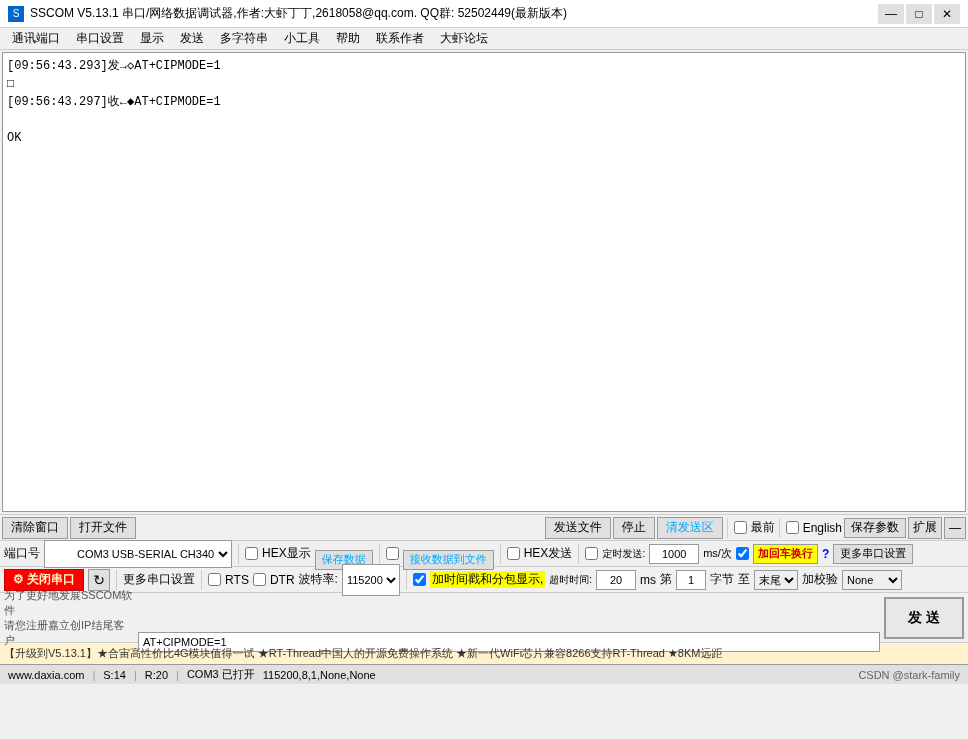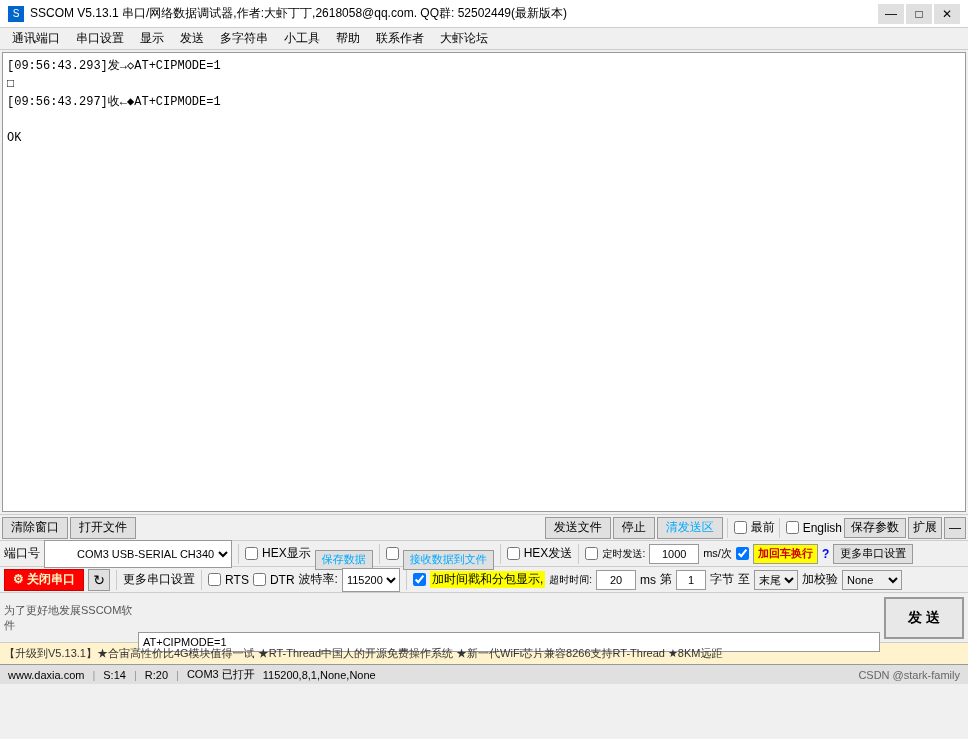--- a/index.html
+++ b/index.html
@@ -147,21 +147,21 @@
       height: 22px; padding: 0 8px;
       background: #ff0000; border: 1px solid #cc0000;
       cursor: pointer; font-size: 12px; color: #fef9c3; font-weight: bold;
     }
     .refresh-btn {
       width: 22px; height: 22px;
       background: #e0e0e0; border: 1px solid #999;
       cursor: pointer; font-size: 14px; display: flex; align-items: center; justify-content: center;
     }
     .baud-label { font-size: 12px; }
-    .baud-select { height: 24px; font-size: 11px; border: 1px solid #999; background: white; }
+    .baud-select { height: 32px; font-size: 11px; border: 1px solid #999; background: white; }
     .input-cmd {
       flex: 1; height: 20px; font-size: 11px;
       border: 1px solid #999; padding: 0 4px;
       background: white;
       margin-top: 48px;
     }
     .addtime-label { display: flex; align-items: center; gap: 2px; font-size: 12px; white-space: nowrap; }
 
     
     #toolbar4 {
@@ -352,20 +352,21 @@
   <select class="end-select" style="width:60px;">
     <option>None</option>
     <option>CRC16</option>
     <option>SUM</option>
   </select>
 </div>
 
 <div id="toolbar4">
   <div style="display:flex;flex-direction:column;justify-content:center;width:130px;">
     <span class="promo-text">为了更好地发展SSCOM软件</span>
+    <span class="promo-text">请您注册嘉立创IP结尾客户</span>
   </div>
   <input type="text" class="input-cmd" style="flex: 1 1 0%;" value="AT+CIPMODE=1">
   <button class="send-btn-big">发 送</button>
 </div>
 
 <div id="adbar">
   <span>【升级到V5.13.1】★合宙高性价比4G模块值得一试 ★RT-Thread中国人的开源免费操作系统 ★新一代WiFi芯片兼容8266支持RT-Thread ★8KM远距</span>
 </div>
 
 <div id="statusbar">

